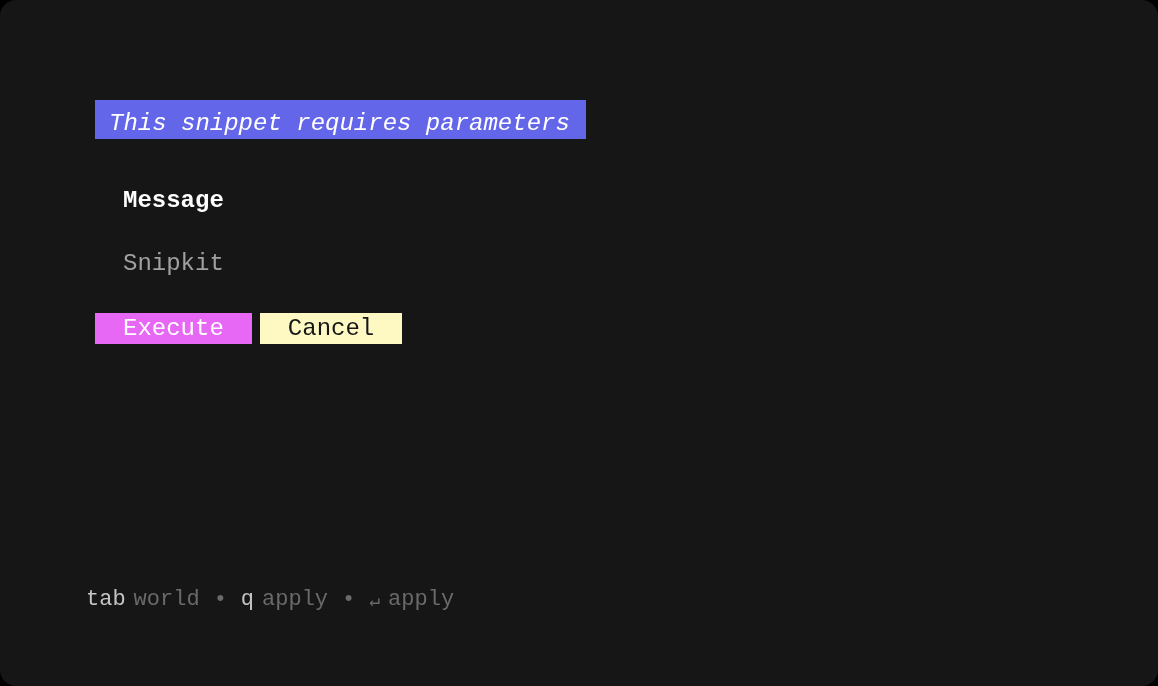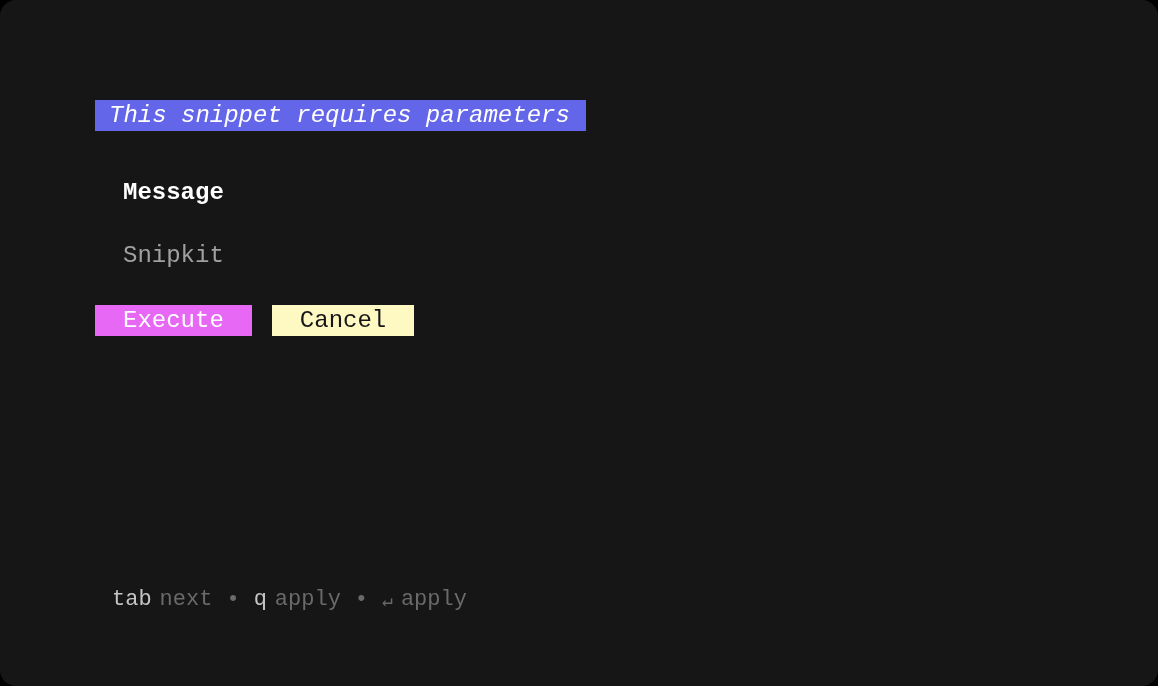--- a/index.html
+++ b/index.html
@@ -24,21 +24,21 @@
       padding: 100px 95px 70px 95px;
       position: relative;
     }
     
     .title-bar {
       display: inline-block;
       background: #6366e8;
       color: #ffffff;
       font-style: italic;
       font-size: 24px;
-      padding: 2px 16px 2px 14px;
+      padding: 10px 16px 2px 14px;
       margin-bottom: 48px;
     }
     
     .param-row {
       display: flex;
       margin-bottom: 36px;
       margin-left: 28px;
     }
     
     .param-label {
@@ -50,21 +50,21 @@
       font-family: Liberation Mono, monospace;
     }
     
     .param-value {
       color: #a0a0a0;
       font-size: 24px;
     }
     
     .button-row {
       display: flex;
-      gap: 20px;
+      gap: 8px;
       margin-top: 12px;
     }
     
     .btn {
       font-family: inherit;
       font-size: 24px;
       border: none;
       padding: 2px 28px;
       cursor: pointer;
     }
@@ -75,21 +75,21 @@
     }
     
     .btn-cancel {
       background: #fef9c3;
       color: #161616;
     }
     
     .hints-bar {
       position: absolute;
       bottom: 74px;
-      left: 112px;
+      left: 86px;
       font-size: 22px;
       color: #6a6a6a;
       display: flex;
       align-items: center;
       gap: 8px;
     }
     
     .hint-key {
       color: #c5c5c5;
     }
@@ -124,21 +124,21 @@
   </div>
   
   
   <div class="button-row">
     <button class="btn btn-execute">Execute</button>
     <button class="btn btn-cancel">Cancel</button>
   </div>
   
   <div class="hints-bar">
     <span class="hint-key">tab</span>
-    <span class="hint-action">next</span>
+    <span class="hint-action">world</span>
     <span class="hint-sep">•</span>
     <span class="hint-key">q</span>
     <span class="hint-action">apply</span>
     <span class="hint-sep">•</span>
     <span class="hint-enter">↵</span>
     <span class="hint-action">apply</span>
   </div>
   
 </div>
 

